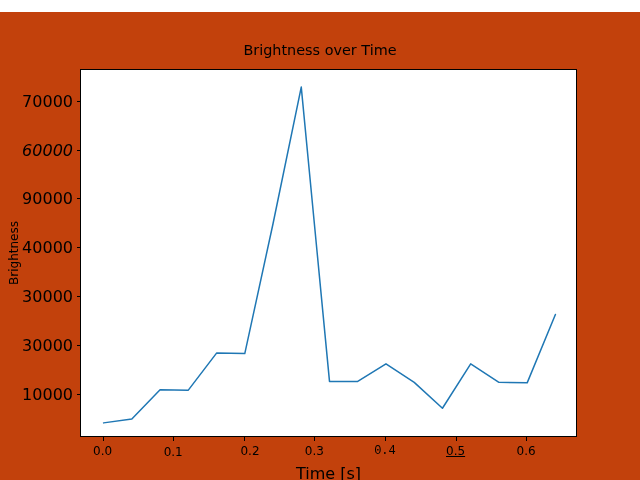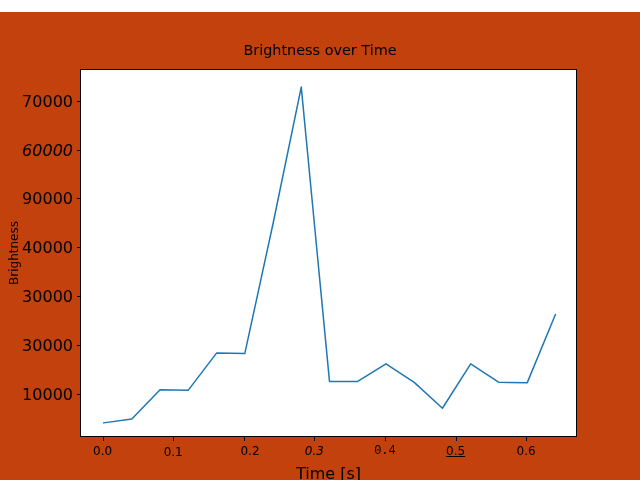--- a/index.html
+++ b/index.html
@@ -142,21 +142,21 @@
       <div class="xtick-mark" style="left: 243.784px; top: 425px;"></div>
       <div class="xtick-mark" style="left: 314.381px; top: 425px;"></div>
       <div class="xtick-mark" style="left: 384.977px; top: 425px;"></div>
       <div class="xtick-mark" style="left: 455.574px; top: 425px;"></div>
       <div class="xtick-mark" style="left: 526.17px; top: 425px;"></div>
     </div>
   <div id="xtick-labels">
       <div class="xtick-label" style="left: 102.591px; top: 432px;">0.0</div>
       <div class="xtick-label" style="left: 173.188px; top: 433px;">0.1</div>
       <div class="xtick-label" style="left: 250px; top: 432px;">0.2</div>
-      <div class="xtick-label" style="left: 314.381px; top: 432px; font-style: italic;">0.3</div>
+      <div class="xtick-label" style="left: 314.381px; top: 432px;">0.3</div>
       <div class="xtick-label" style="left: 384.977px; top: 432px; font-family: Liberation Mono, monospace;">0.4</div>
       <div class="xtick-label" style="left: 455.574px; top: 432px; text-decoration: underline;">0.5</div>
       <div class="xtick-label" style="left: 526.17px; top: 432px;">0.6</div>
     </div>
 
   <div id="xlabel">Time [s]</div>
   <div id="ylabel">
     <span>Brightness</span>
   </div>
 

